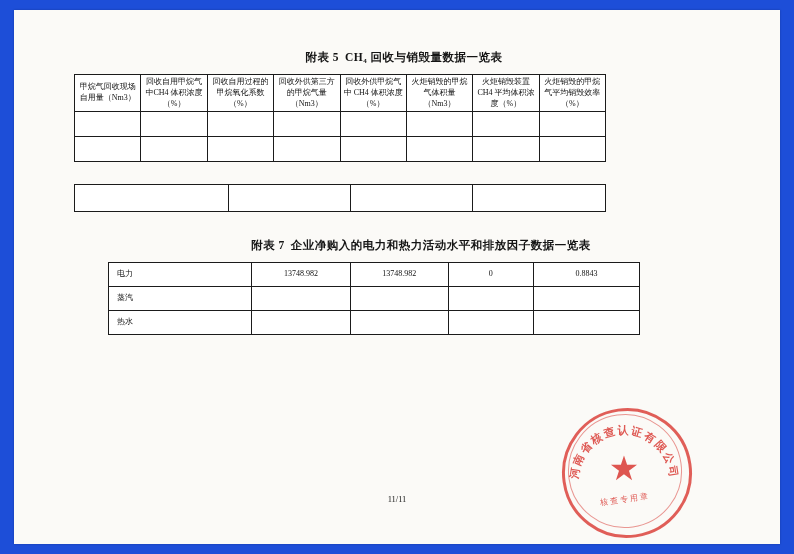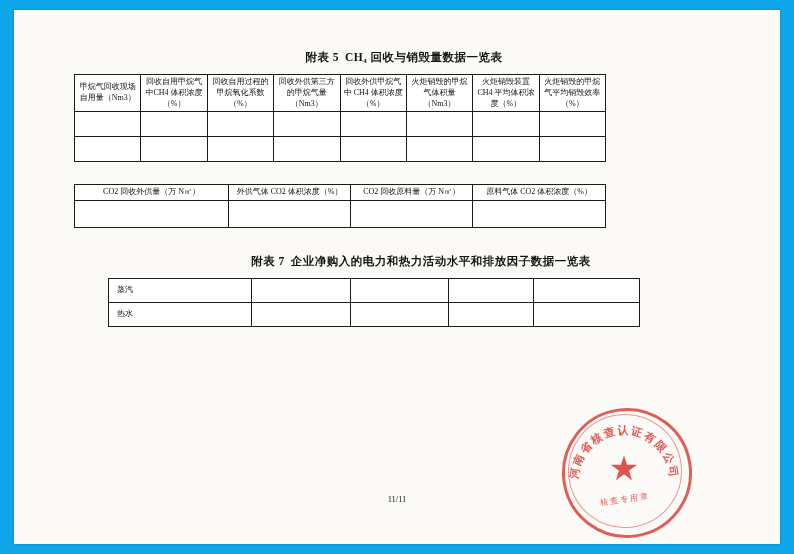--- a/index.html
+++ b/index.html
@@ -10,21 +10,21 @@
   body {
     width: 794px;
     height: 554px;
     overflow: hidden;
     font-family: "Liberation Serif", serif;
   }
   .page {
     position: relative;
     width: 794px;
     height: 554px;
-    background: #0ea5e9;
+    background: #1d4ed8;
     box-sizing: border-box;
   }
   .paper {
     position: absolute;
     left: 14px;
     top: 10px;
     width: 766px;
     height: 534px;
     background: #fbfaf7;
     box-shadow: 0 0 2px rgba(0,0,0,0.25);
@@ -206,26 +206,20 @@
 
       <div class="block b2">
         <table class="doc t6">
           <colgroup>
             <col style="width:29%">
               <col style="width:23%">
               <col style="width:23%">
               <col style="width:25%">
           </colgroup>
           <tbody>
-              <tr class="h-row">
-            <th>CO2 回收外供量（万 N㎥）</th>
-            <th>外供气体 CO2 体积浓度（%）</th>
-            <th>CO2 回收原料量（万 N㎥）</th>
-            <th>原料气体 CO2 体积浓度（%）</th>
-          </tr>
           <tr class="d-row">
             <td></td>
             <td></td>
             <td></td>
             <td></td>
           </tr>
         </tbody>
           </table>
       </div>
 
@@ -235,20 +229,27 @@
         </p>
         <table class="doc t7">
           <colgroup>
             <col style="width:27%">
               <col style="width:18.5%">
               <col style="width:18.5%">
               <col style="width:16%">
               <col style="width:20%">
           </colgroup>
           <tbody>
+          <tr class="d-row">
+            <td class="left">电力</td>
+            <td>13748.982</td>
+            <td>13748.982</td>
+            <td>0</td>
+            <td>0.8843</td>
+          </tr>
           <tr class="d-row">
             <td class="left">蒸汽</td>
             <td></td>
             <td></td>
             <td></td>
             <td></td>
           </tr>
           <tr class="d-row">
             <td class="left">热水</td>
             <td></td>

